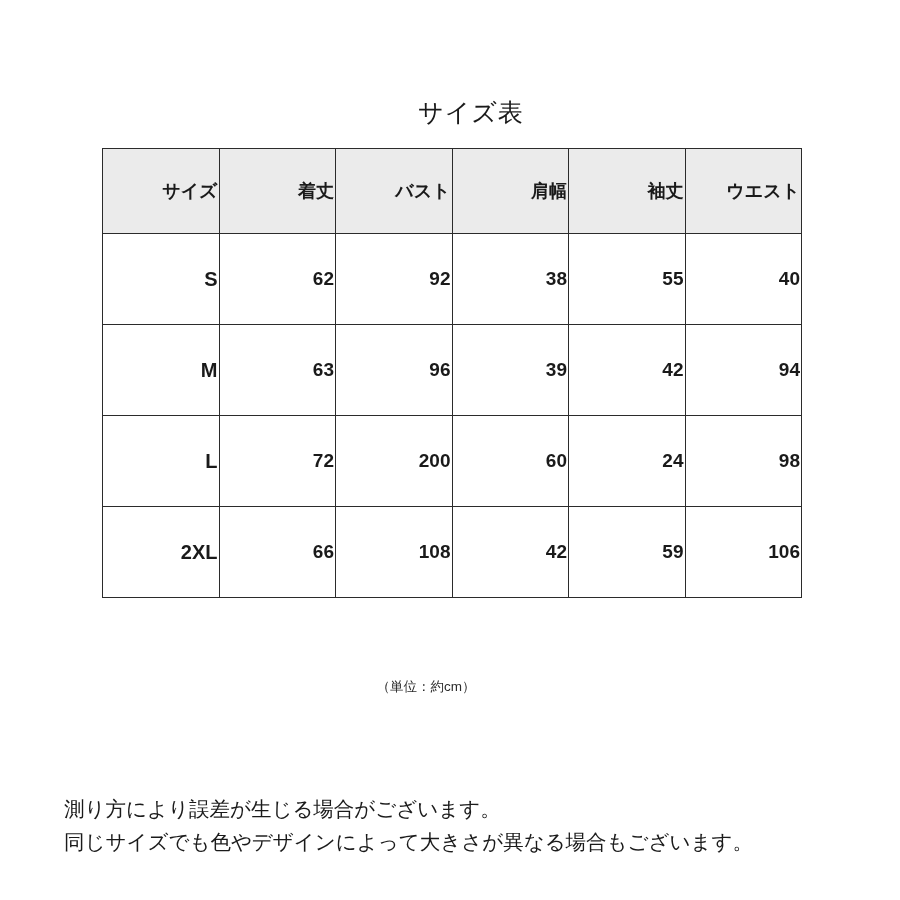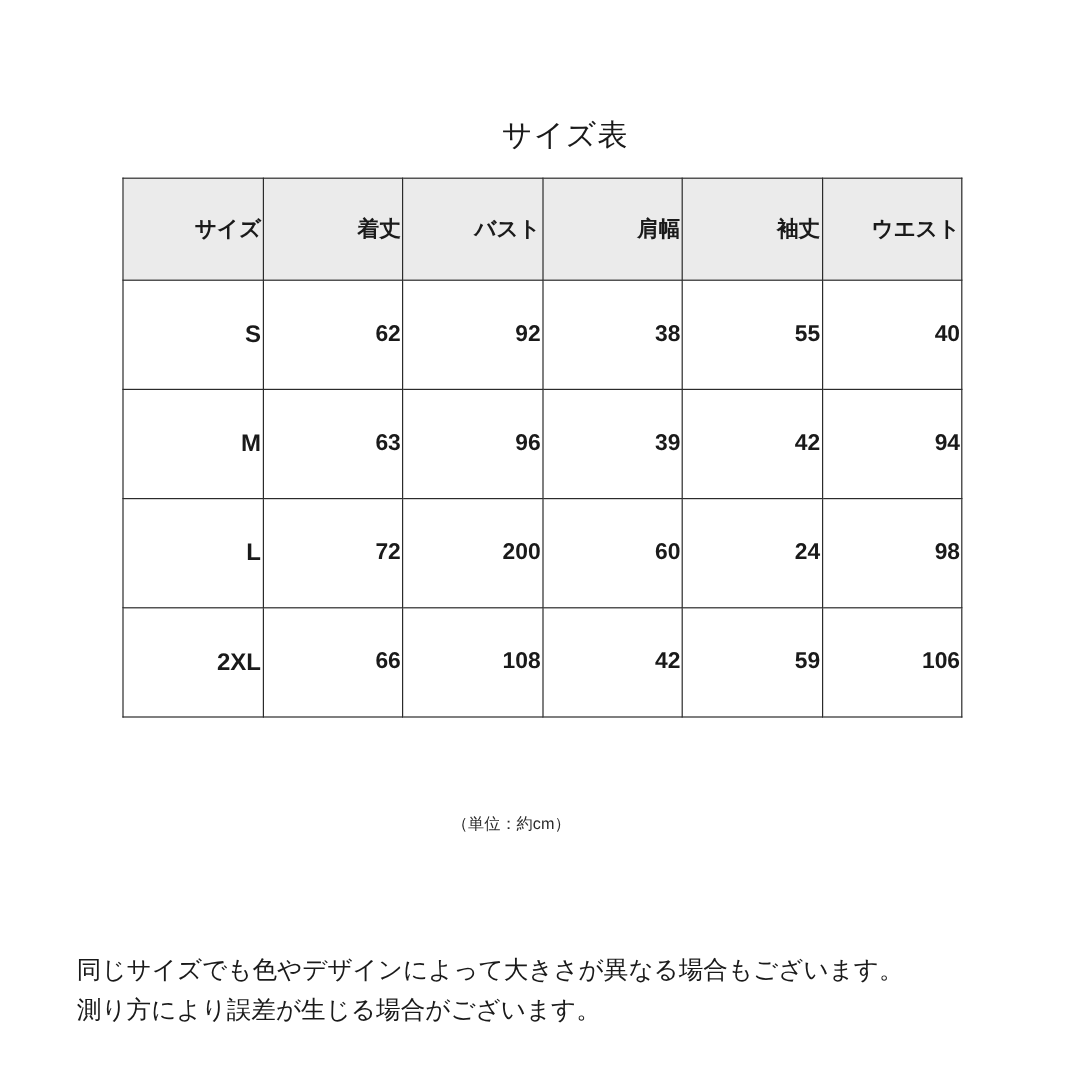--- a/index.html
+++ b/index.html
@@ -140,17 +140,17 @@
           <td>59</td>
           <td>106</td>
         </tr>
       </tbody>
     </table>
   </div>
 
   <div class="unit-note">（単位：約cm）</div>
 
   <div class="footnotes">
+    <div class="line">測り方により誤差が生じる場合がございます。</div>
     <div class="line">同じサイズでも色やデザインによって大きさが異なる場合もございます。</div>
-    <div class="line">測り方により誤差が生じる場合がございます。</div>
   </div>
 
 </div>
 
 </body></html>

